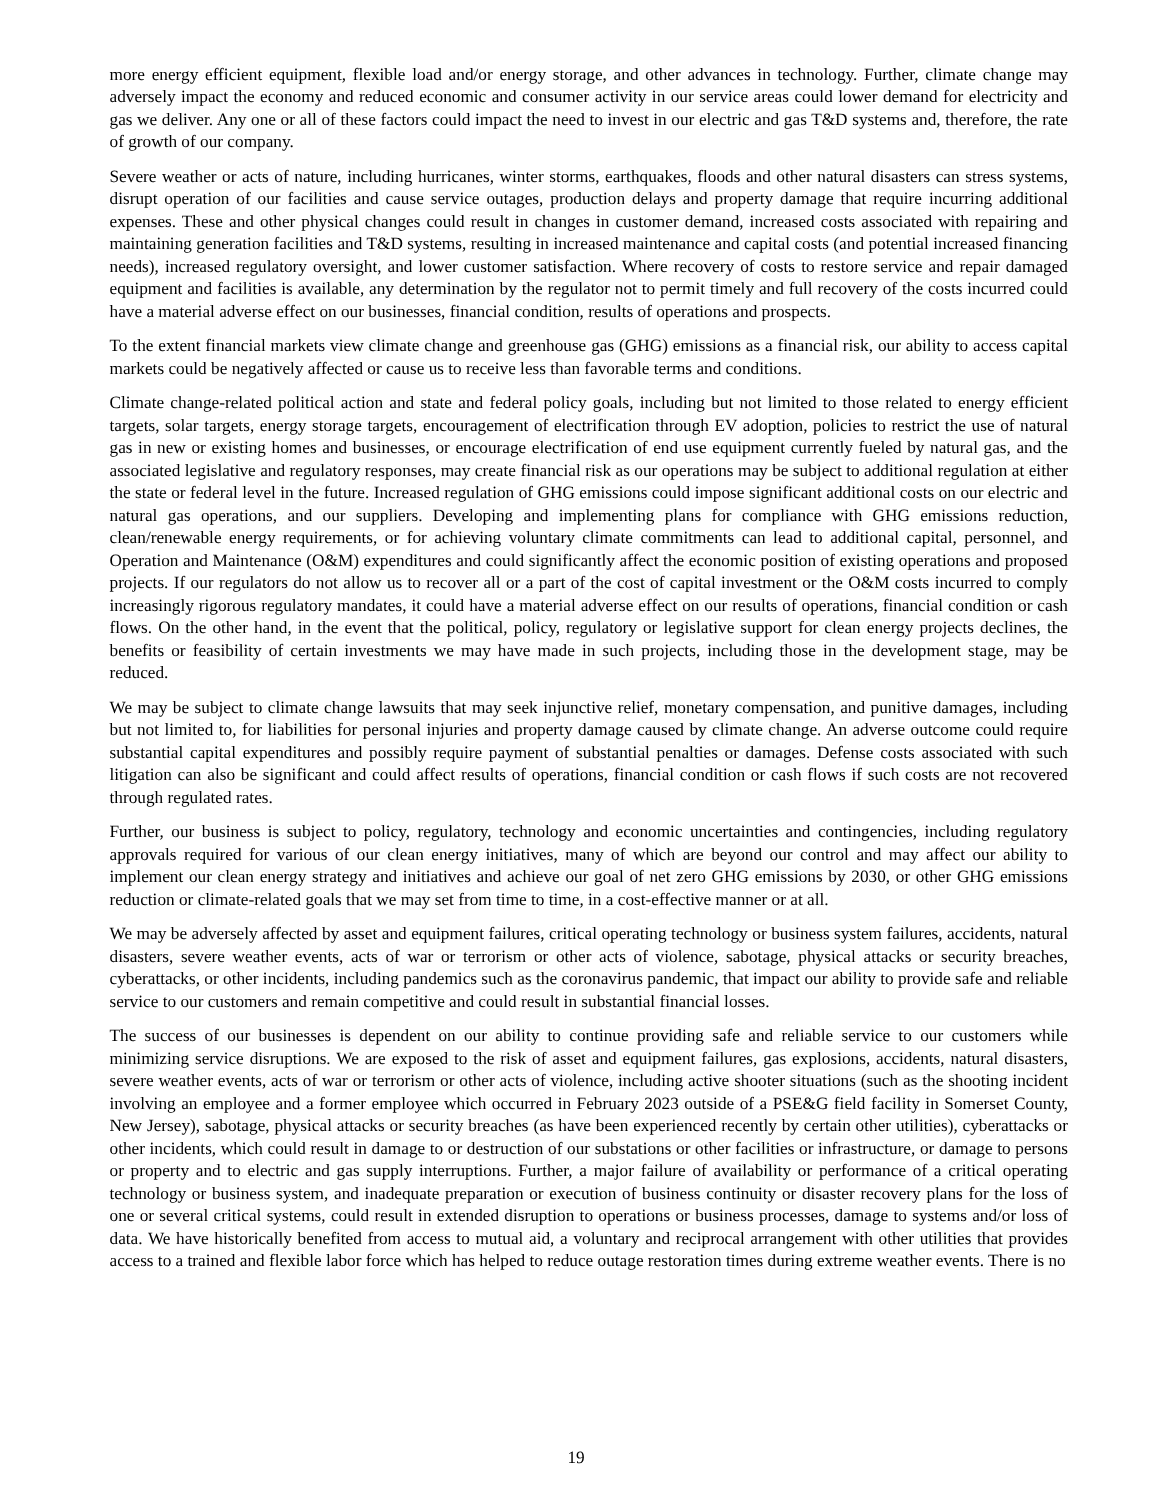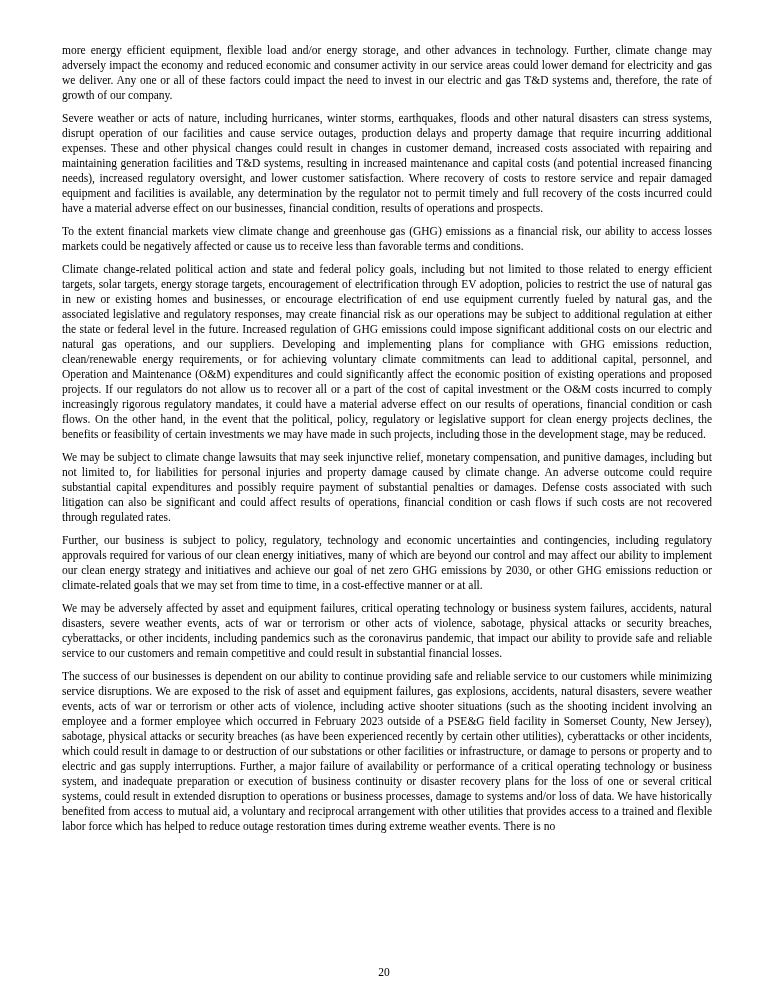--- a/index.html
+++ b/index.html
@@ -16,21 +16,21 @@
   .page {
     position: relative;
     box-sizing: border-box;
     width: 768px;
     height: 1000px;
     padding: 43px 56px 40px 56px;
     background: #ffffff;
     overflow: hidden;
   }
   .content p {
-    margin: 0 0 8px 6px;
+    margin: 0 0 8px 17px;
     font-size: 11.5px;
     line-height: 15px;
     text-align: justify;
   }
   .content p.bold {
     font-weight: normal;
   }
   .page-number {
     position: absolute;
     bottom: 22px;
@@ -40,21 +40,21 @@
     font-size: 11.5px;
   }
 </style>
 </head>
 <body>
 
 <div class="page">
   <div class="content">
     <p>more energy efficient equipment, flexible load and/or energy storage, and other advances in technology. Further, climate change may adversely impact the economy and reduced economic and consumer activity in our service areas could lower demand for electricity and gas we deliver. Any one or all of these factors could impact the need to invest in our electric and gas T&amp;D systems and, therefore, the rate of growth of our company.</p>
     <p>Severe weather or acts of nature, including hurricanes, winter storms, earthquakes, floods and other natural disasters can stress systems, disrupt operation of our facilities and cause service outages, production delays and property damage that require incurring additional expenses. These and other physical changes could result in changes in customer demand, increased costs associated with repairing and maintaining generation facilities and T&amp;D systems, resulting in increased maintenance and capital costs (and potential increased financing needs), increased regulatory oversight, and lower customer satisfaction. Where recovery of costs to restore service and repair damaged equipment and facilities is available, any determination by the regulator not to permit timely and full recovery of the costs incurred could have a material adverse effect on our businesses, financial condition, results of operations and prospects.</p>
-    <p>To the extent financial markets view climate change and greenhouse gas (GHG) emissions as a financial risk, our ability to access losses markets could be negatively affected or cause us to receive less than favorable terms and conditions.</p>
+    <p>To the extent financial markets view climate change and greenhouse gas (GHG) emissions as a financial risk, our ability to access capital markets could be negatively affected or cause us to receive less than favorable terms and conditions.</p>
     <p>Climate change-related political action and state and federal policy goals, including but not limited to those related to energy efficient targets, solar targets, energy storage targets, encouragement of electrification through EV adoption, policies to restrict the use of natural gas in new or existing homes and businesses, or encourage electrification of end use equipment currently fueled by natural gas, and the associated legislative and regulatory responses, may create financial risk as our operations may be subject to additional regulation at either the state or federal level in the future. Increased regulation of GHG emissions could impose significant additional costs on our electric and natural gas operations, and our suppliers. Developing and implementing plans for compliance with GHG emissions reduction, clean/renewable energy requirements, or for achieving voluntary climate commitments can lead to additional capital, personnel, and Operation and Maintenance (O&amp;M) expenditures and could significantly affect the economic position of existing operations and proposed projects. If our regulators do not allow us to recover all or a part of the cost of capital investment or the O&amp;M costs incurred to comply increasingly rigorous regulatory mandates, it could have a material adverse effect on our results of operations, financial condition or cash flows. On the other hand, in the event that the political, policy, regulatory or legislative support for clean energy projects declines, the benefits or feasibility of certain investments we may have made in such projects, including those in the development stage, may be reduced.</p>
     <p>We may be subject to climate change lawsuits that may seek injunctive relief, monetary compensation, and punitive damages, including but not limited to, for liabilities for personal injuries and property damage caused by climate change. An adverse outcome could require substantial capital expenditures and possibly require payment of substantial penalties or damages. Defense costs associated with such litigation can also be significant and could affect results of operations, financial condition or cash flows if such costs are not recovered through regulated rates.</p>
     <p>Further, our business is subject to policy, regulatory, technology and economic uncertainties and contingencies, including regulatory approvals required for various of our clean energy initiatives, many of which are beyond our control and may affect our ability to implement our clean energy strategy and initiatives and achieve our goal of net zero GHG emissions by 2030, or other GHG emissions reduction or climate-related goals that we may set from time to time, in a cost-effective manner or at all.</p>
     <p class="bold">We may be adversely affected by asset and equipment failures, critical operating technology or business system failures, accidents, natural disasters, severe weather events, acts of war or terrorism or other acts of violence, sabotage, physical attacks or security breaches, cyberattacks, or other incidents, including pandemics such as the coronavirus pandemic, that impact our ability to provide safe and reliable service to our customers and remain competitive and could result in substantial financial losses.</p>
     <p>The success of our businesses is dependent on our ability to continue providing safe and reliable service to our customers while minimizing service disruptions. We are exposed to the risk of asset and equipment failures, gas explosions, accidents, natural disasters, severe weather events, acts of war or terrorism or other acts of violence, including active shooter situations (such as the shooting incident involving an employee and a former employee which occurred in February 2023 outside of a PSE&amp;G field facility in Somerset County, New Jersey), sabotage, physical attacks or security breaches (as have been experienced recently by certain other utilities), cyberattacks or other incidents, which could result in damage to or destruction of our substations or other facilities or infrastructure, or damage to persons or property and to electric and gas supply interruptions. Further, a major failure of availability or performance of a critical operating technology or business system, and inadequate preparation or execution of business continuity or disaster recovery plans for the loss of one or several critical systems, could result in extended disruption to operations or business processes, damage to systems and/or loss of data. We have historically benefited from access to mutual aid, a voluntary and reciprocal arrangement with other utilities that provides access to a trained and flexible labor force which has helped to reduce outage restoration times during extreme weather events. There is no</p>
   </div>
-  <div class="page-number">20</div>
+  <div class="page-number">19</div>
 </div>
 
 </body></html>

